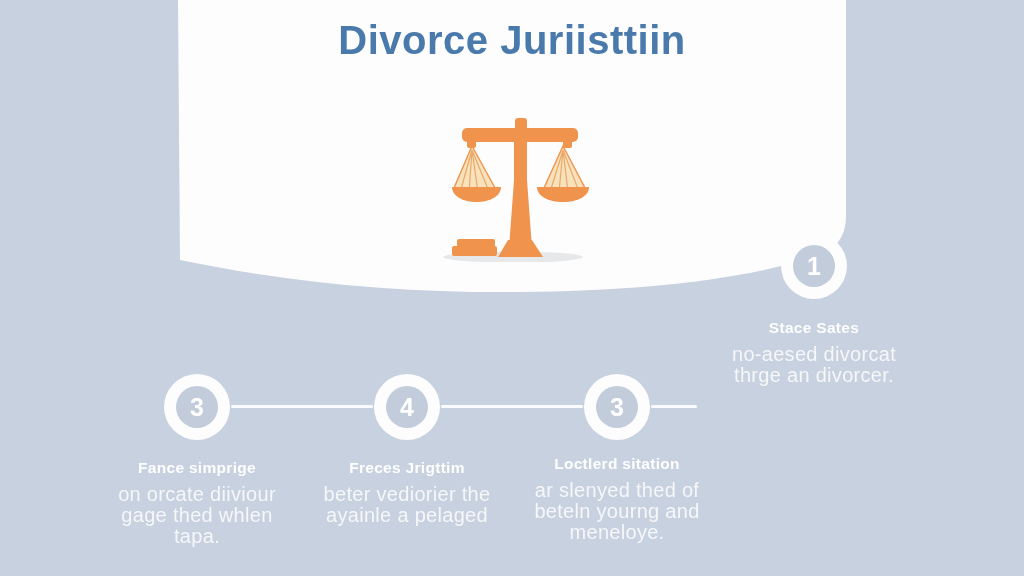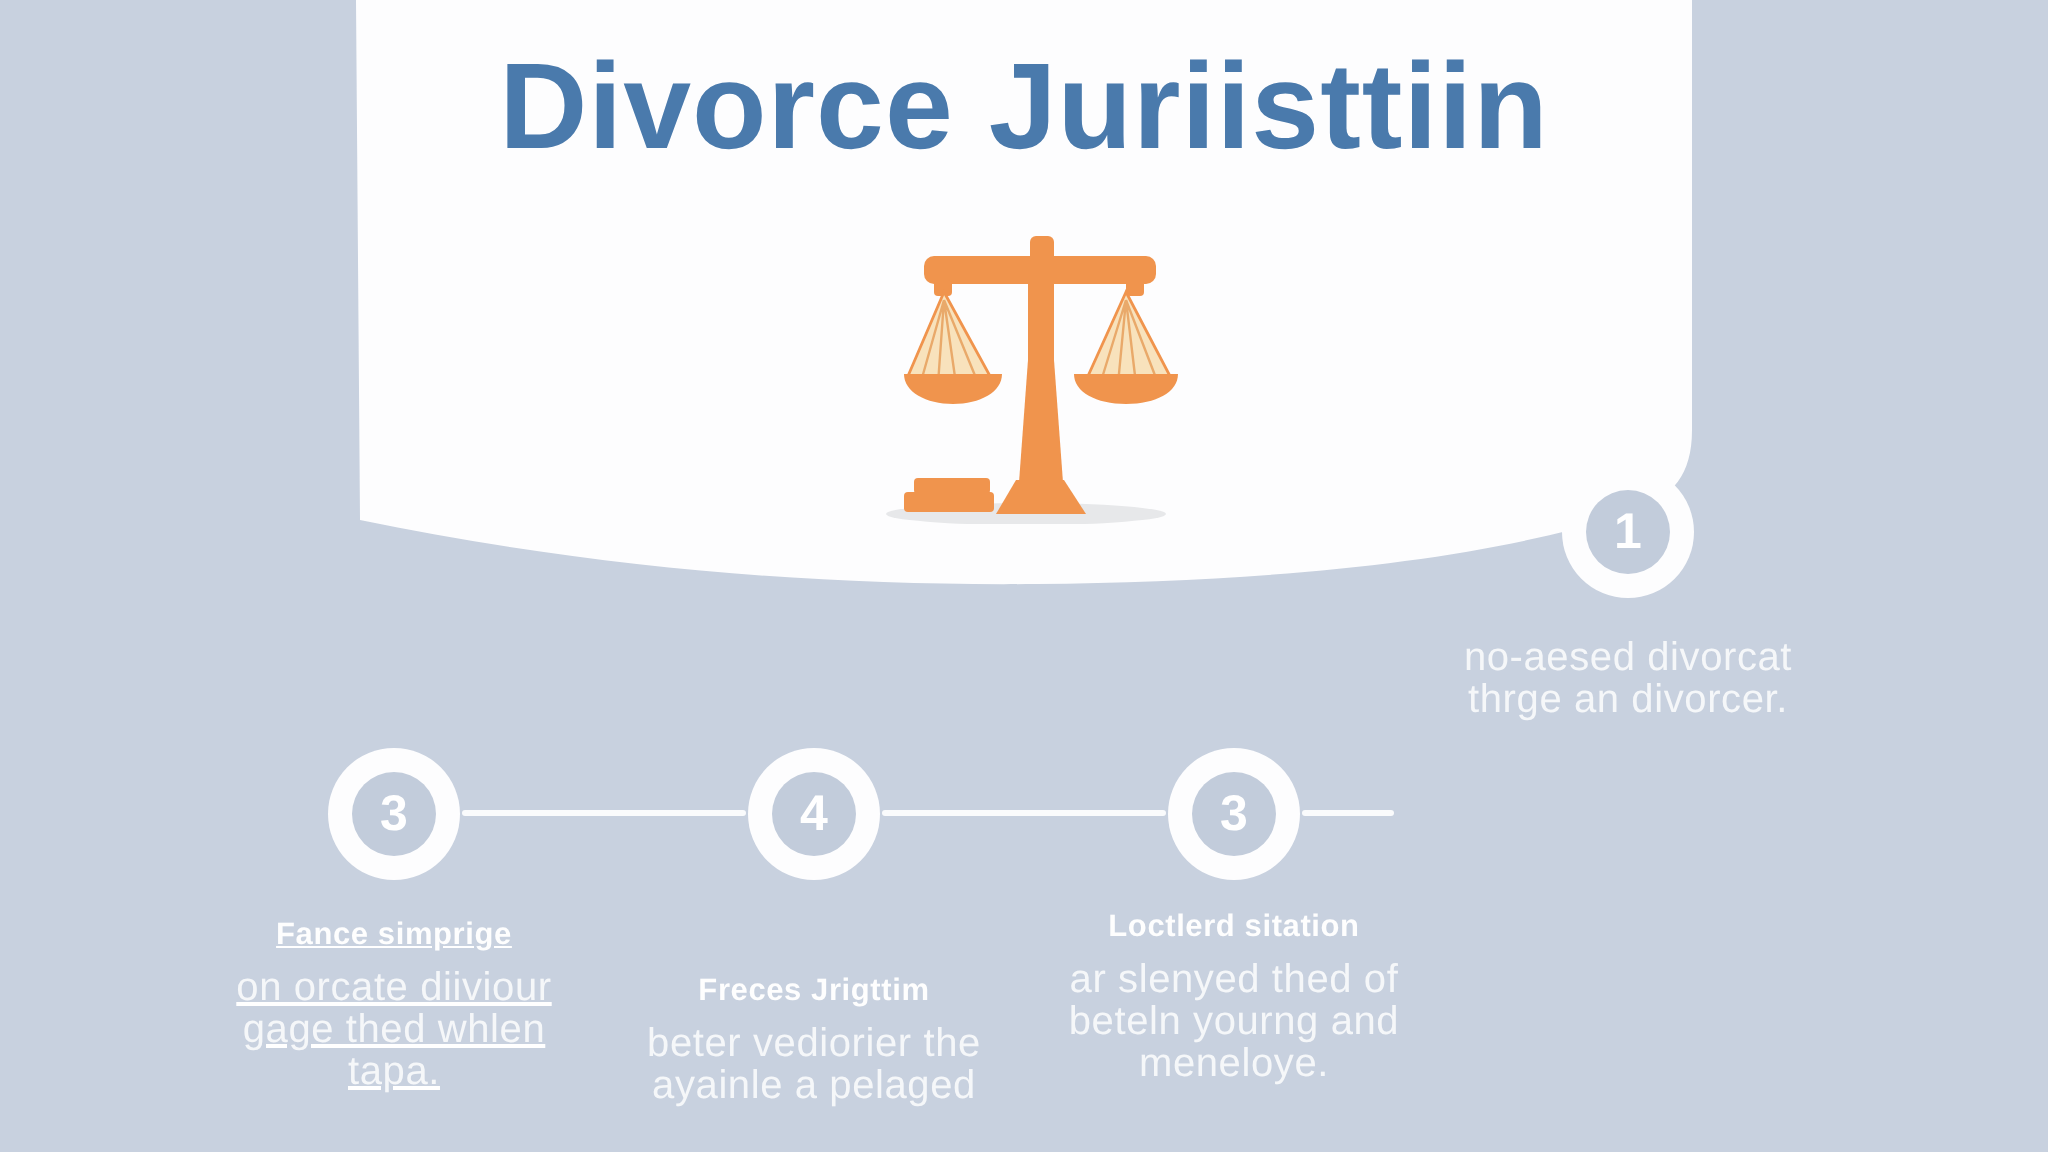--- a/index.html
+++ b/index.html
@@ -5,21 +5,21 @@
   html,body{margin:0;padding:0;}
   .canvas{
     position:relative;width:1024px;height:576px;overflow:hidden;
     background:var(--bg,#c8d1df);
     font-family:"Liberation Sans",sans-serif;
   }
   .hero-svg{position:absolute;left:0;top:0;}
   .card{fill:var(--card,#fdfdfe);}
   .page-title{
     position:absolute;left:178px;top:18px;width:668px;
-    text-align:center;font-size:61px;font-weight:bold;
+    text-align:center;font-size:40px;font-weight:bold;
     color:var(--title,#4a7aac);letter-spacing:.5px;
   }
   .scales{position:absolute;left:440px;top:110px;}
   .o{fill:var(--orange,#f0944d);}
   .cream{fill:var(--pan,#f8e2bc);stroke:var(--orange,#f0944d);stroke-width:1.4;}
   .fanline{stroke:var(--panline,#e9a96a);stroke-width:1.2;fill:none;}
   .shadow{fill:var(--shadow,#e7e8ea);}
   .circle{
     position:absolute;width:66px;height:66px;border-radius:50%;
     background:var(--card,#fdfdfe);
@@ -42,22 +42,22 @@
   .col{position:absolute;text-align:center;color:#fff;}
   .col h3{
     margin:0 0 7px;font-size:15.5px;font-weight:bold;
     color:rgba(255,255,255,.97);letter-spacing:.3px;
   }
   .col p{
     margin:0;font-size:20px;line-height:21px;
     color:rgba(255,255,255,.82);letter-spacing:.3px;
   }
   #t1{left:714px;top:319px;width:200px;}
-  #t2{left:97px;top:459px;width:200px;text-decoration:underline;}
-  #t3{left:307px;top:459px;width:200px;margin-top:28px;}
+  #t2{left:97px;top:459px;width:200px;}
+  #t3{left:307px;top:459px;width:200px;}
   #t4{left:517px;top:455px;width:200px;}
 </style>
 </head>
 <body>
 
 <div class="canvas" style="--bg: #c8d1df; --card: #fdfdfe; --title: #4a7aac; --orange: #f0944d; --pan: #f8e2bc; --panline: #e9a96a; --disc: #c2ccdb; --shadow: #e7e8ea;">
 
   <svg class="hero-svg" width="1024" height="576" viewBox="0 0 1024 576">
     <path class="card" d="M178 0 L846 0 L846 215 C846 241 833 251 810 258 C737 281 634 291 518 292 C409 293 296 284 180 260 Z"></path>
   </svg>
@@ -114,20 +114,21 @@
       <span class="num">4</span>
     </div>
   </div>
   <div class="circle" id="c4">
     <div class="disc">
       <span class="num">3</span>
     </div>
   </div>
 
   <div class="col" id="t1">
+    <h3>Stace Sates</h3>
     <p>no-aesed divorcat</p>
     <p>thrge an divorcer.</p>
   </div>
   <div class="col" id="t2">
     <h3>Fance simprige</h3>
     <p>on orcate diiviour</p>
     <p>gage thed whlen</p>
     <p>tapa.</p>
   </div>
   <div class="col" id="t3">

